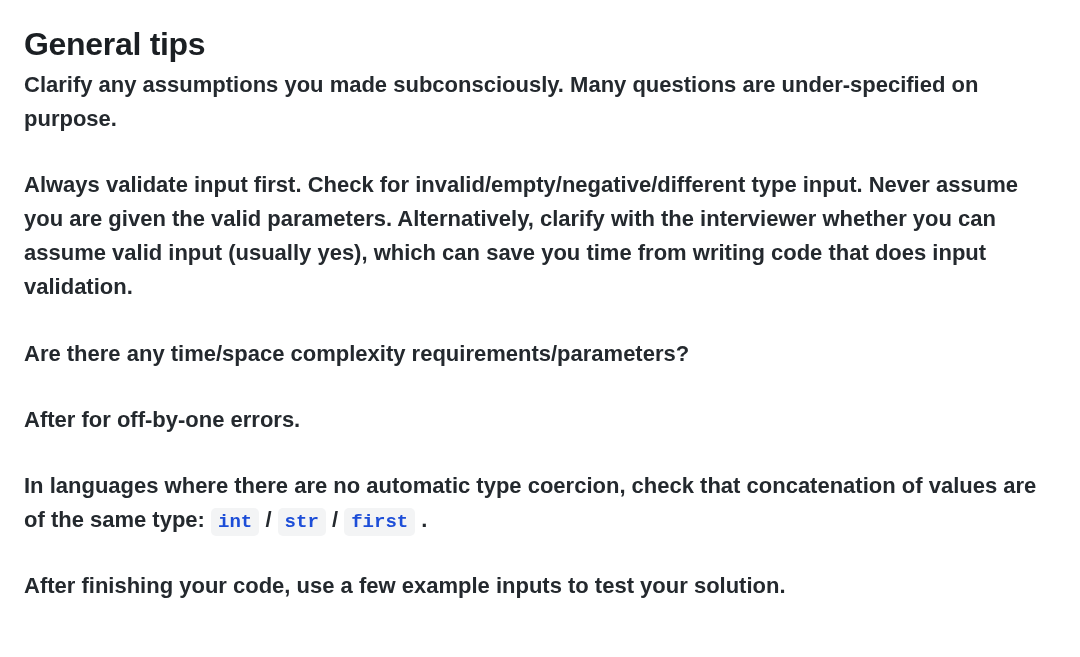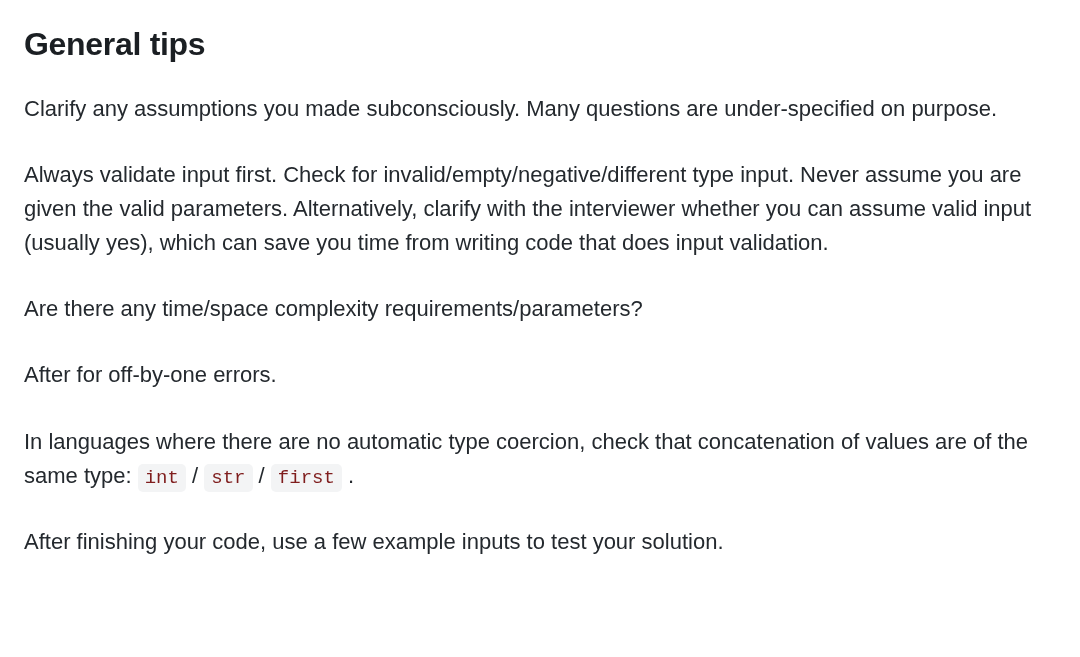--- a/index.html
+++ b/index.html
@@ -1,47 +1,47 @@
 <!DOCTYPE html>
 <html><head>
   <meta charset="utf-8">
   <style>
     * {
       margin: 0;
       padding: 0;
       box-sizing: border-box;
+      font-weight: bold;
     }
     body {
       font-family: -apple-system, BlinkMacSystemFont, "Segoe UI", Helvetica, Arial, sans-serif;
       color: #24292e;
       background: #ffffff;
       padding: 20px 24px;
       width: 1080px;
       line-height: 1.5;
     }
     h2 {
       font-size: 32px;
       font-weight: 700;
-      margin-bottom: 24px;
       color: #1b1f23;
       letter-spacing: -0.3px;
     }
     p {
       font-size: 22px;
       color: #24292e;
       margin-bottom: 32px;
       line-height: 1.55;
     }
     code {
       font-family: "SFMono-Regular", Consolas, "Liberation Mono", Menlo, monospace;
       font-size: 19px;
       background-color: #f3f4f5;
       padding: 3px 7px;
       border-radius: 5px;
-      color: #7f1d1d;
+      color: #1d4ed8;
       text-align: center;
     }
   </style>
 </head>
 <body>
 
 <h2>General tips</h2>
 
 <p>Clarify any assumptions you made subconsciously. Many questions are under-specified on purpose.</p>
 

